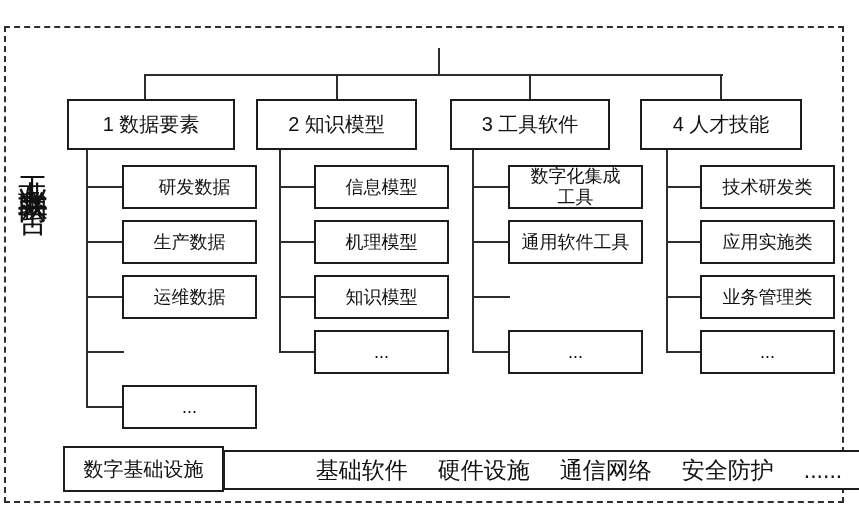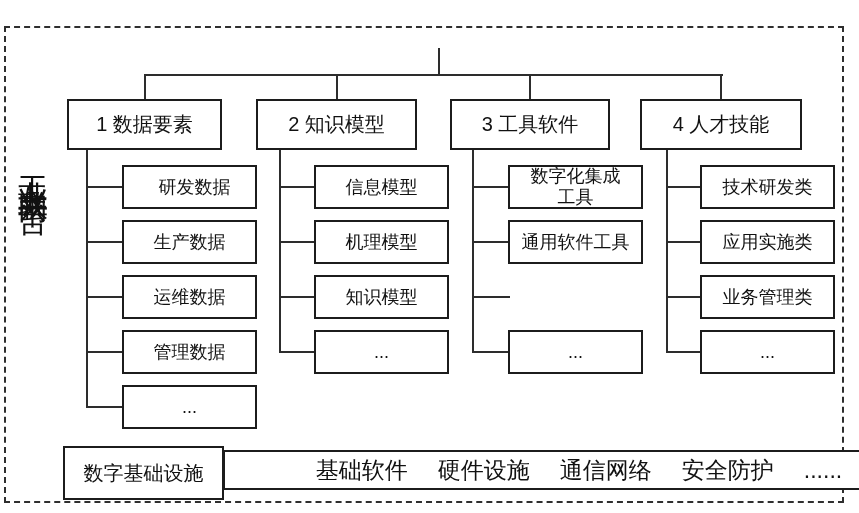--- a/index.html
+++ b/index.html
@@ -49,21 +49,21 @@
     left: 12px; top: 152px;
     writing-mode: vertical-lr;
     text-orientation: upright;
     font-size: 30px;
     font-weight: 500;
     letter-spacing: 5px;
     color: #111;
     z-index: 2;
   }
   .infra-label-box {
-    left: 63px; top: 446px; width: 161px; height: 54px;
+    left: 63px; top: 446px; width: 161px; height: 46px;
     font-size: 20px;
     z-index: 4;
   }
   .infra-wide-box {
     left: 223px; top: 450px; width: 712px; height: 40px;
     font-size: 23px;
     gap: 30px;
     z-index: 2;
   }
 </style>
@@ -77,21 +77,21 @@
   <div class="vlabel">工业互联网平台</div>
 
 
   <div class="line" style="left:438px; top:48px; width:2px; height:28px;"></div>
   <div class="line" style="left:144px; top:74px; width:579px; height:2px;"></div>
   <div class="line" style="left:144px; top:74px; width:2px; height:25px;"></div>
   <div class="line" style="left:336px; top:74px; width:2px; height:25px;"></div>
   <div class="line" style="left:529px; top:74px; width:2px; height:25px;"></div>
   <div class="line" style="left:720px; top:74px; width:2px; height:25px;"></div>
 
-  <div class="box header-box" style="left:67px;  width:155px;">1 数据要素</div>
+  <div class="box header-box" style="left:67px;  width:168px;">1 数据要素</div>
   <div class="box header-box" style="left:256px; width:161px;">2 知识模型</div>
   <div class="box header-box" style="left:450px; width:160px;">3 工具软件</div>
   <div class="box header-box" style="left:640px; width:162px;">4 人才技能</div>
 
   <div class="line" style="left:86px; top:148px; width:2px; height:260px;"></div>
   <div class="line" style="left:86px; top:186px; width:38px; height:2px;"></div>
   <div class="line" style="left:86px; top:241px; width:38px; height:2px;"></div>
   <div class="line" style="left:86px; top:296px; width:38px; height:2px;"></div>
   <div class="line" style="left:86px; top:351px; width:38px; height:2px;"></div>
   <div class="line" style="left:86px; top:406px; width:38px; height:2px;"></div>
@@ -110,21 +110,20 @@
 
   <div class="line" style="left:666px; top:148px; width:2px; height:205px;"></div>
   <div class="line" style="left:666px; top:186px; width:36px; height:2px;"></div>
   <div class="line" style="left:666px; top:241px; width:36px; height:2px;"></div>
   <div class="line" style="left:666px; top:296px; width:36px; height:2px;"></div>
   <div class="line" style="left:666px; top:351px; width:36px; height:2px;"></div>
 
   <div class="box leaf-box" style="left:122px; top:165px;padding-left:10px;">研发数据</div>
   <div class="box leaf-box" style="left:122px; top:220px;">生产数据</div>
   <div class="box leaf-box" style="left:122px; top:275px;">运维数据</div>
-  <div class="box leaf-box" style="left:122px; top:330px;">管理数据</div>
   <div class="box leaf-box" style="left:122px; top:385px;">...</div>
 
   <div class="box leaf-box" style="left:314px; top:165px;">信息模型</div>
   <div class="box leaf-box" style="left:314px; top:220px;">机理模型</div>
   <div class="box leaf-box" style="left:314px; top:275px;">知识模型</div>
   <div class="box leaf-box" style="left:314px; top:330px;">...</div>
 
   <div class="box leaf-box" style="left:508px; top:165px;">
       <span class="wrap-narrow">数字化集成工具</span>
     </div>

